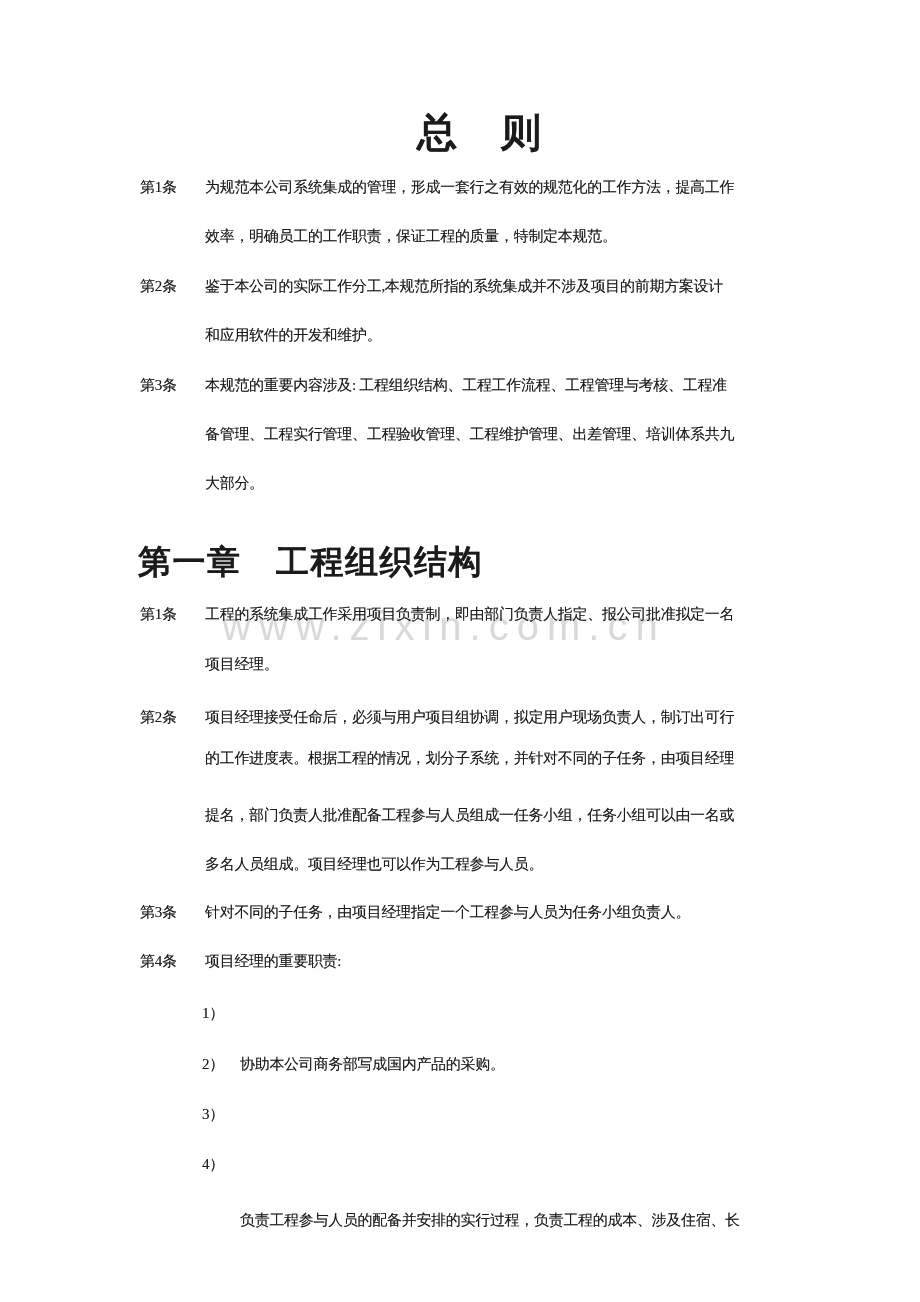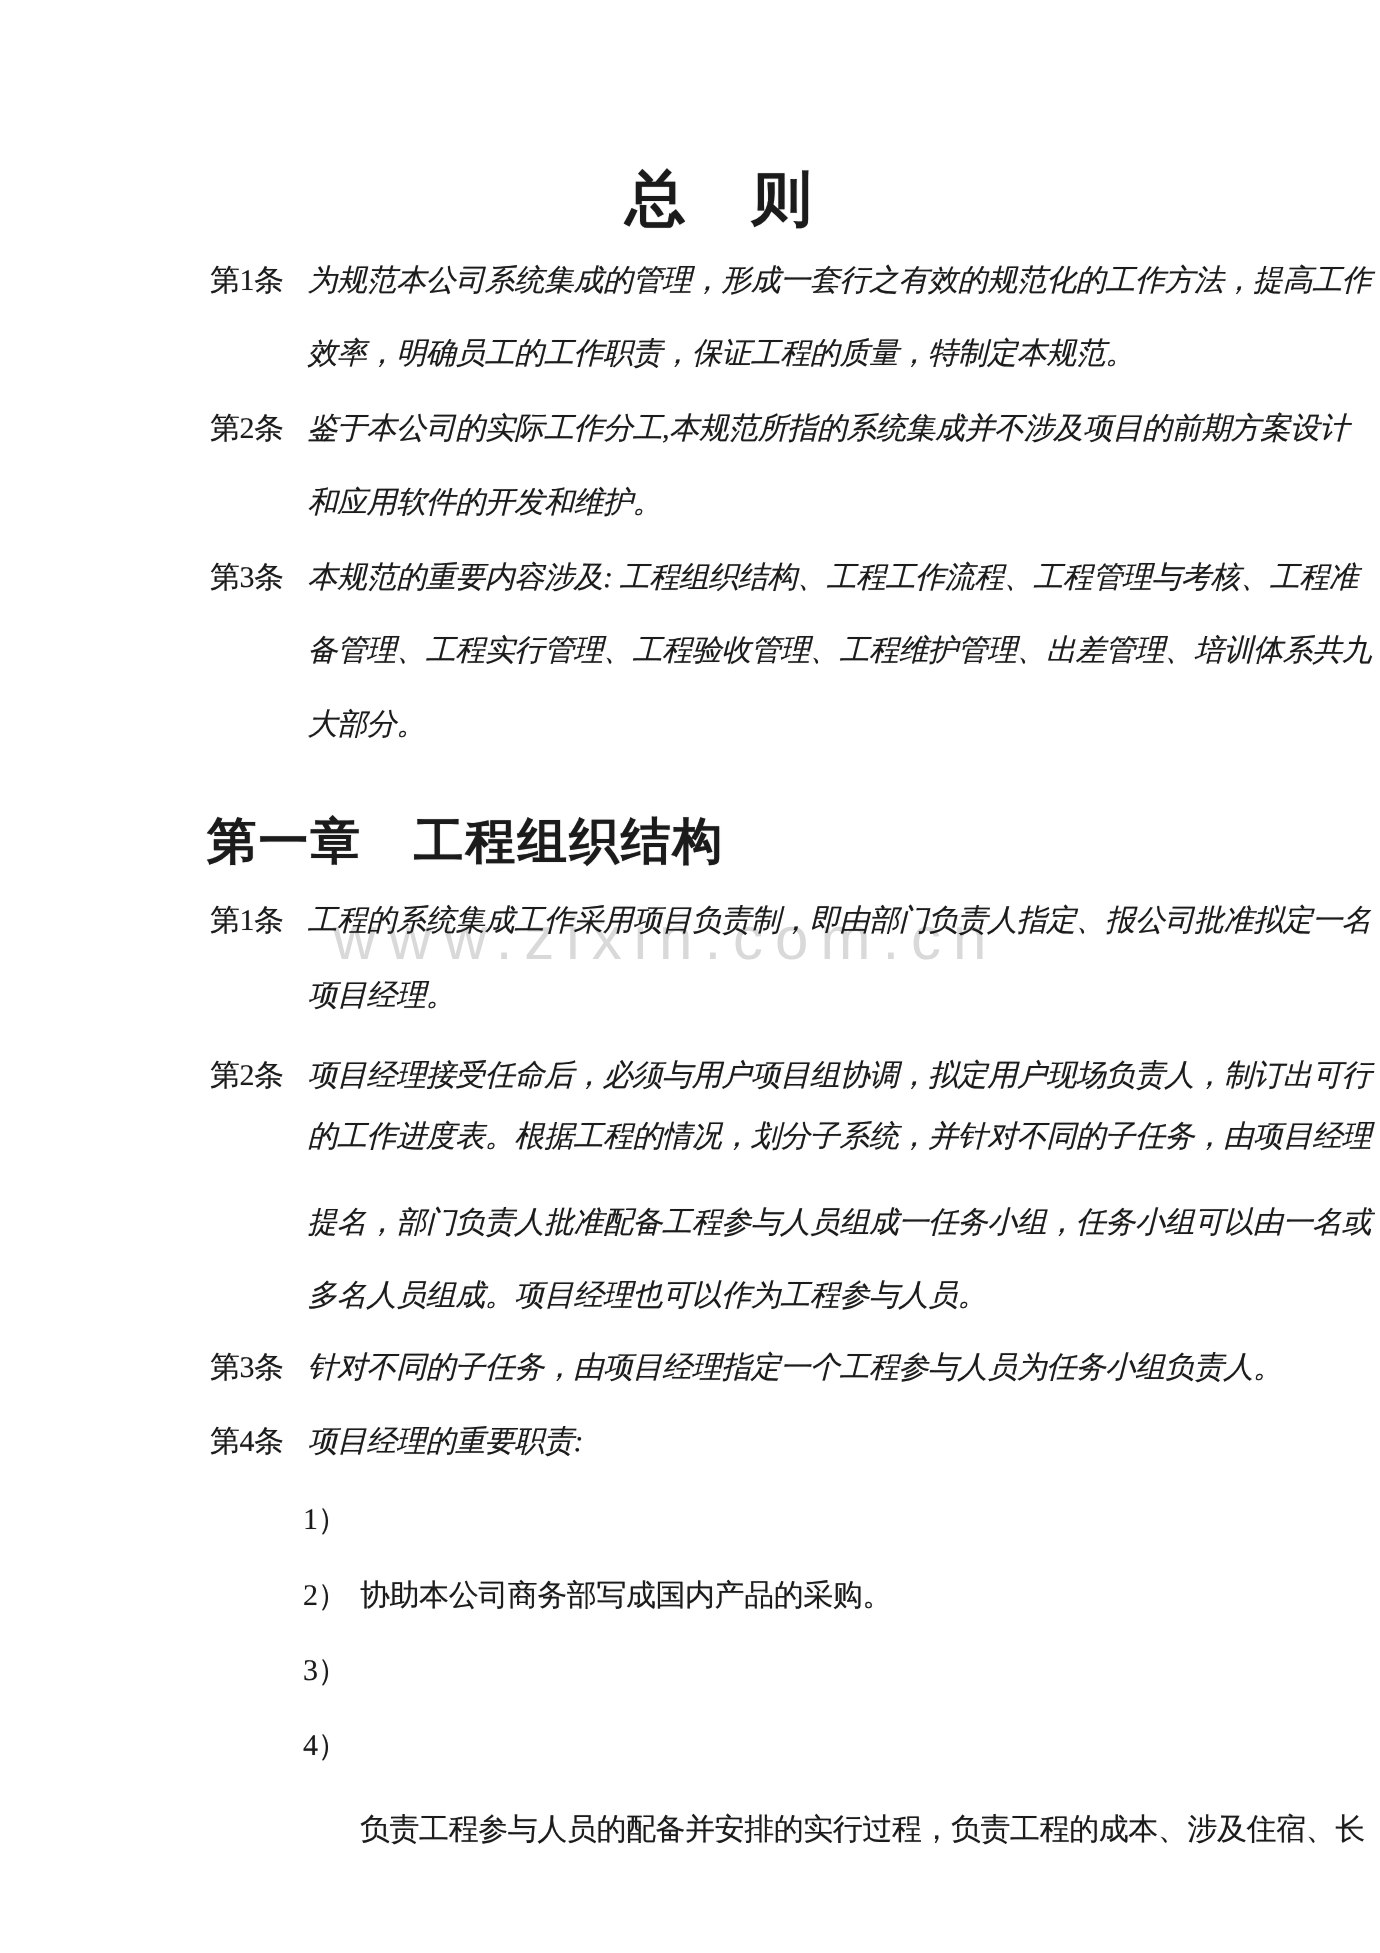--- a/index.html
+++ b/index.html
@@ -17,27 +17,27 @@
     text-shadow:0 0 0.6px rgba(0,0,0,0.5);
   }
   .watermark {
     position:absolute; top:606px; left:222px;
     font-family:"Liberation Sans","DejaVu Sans",sans-serif;
     font-size:40px; font-weight:normal; color:#d9d9d9;
     letter-spacing:8px; line-height:1; white-space:nowrap;
     z-index:0; user-select:none;
   }
   .bodyline, .artlabel, .dutynum, .dutytext {
-    position:absolute; font-size:20px; letter-spacing:-0.3px;
+    position:absolute; font-size:15px; letter-spacing:-0.3px;
     line-height:20px; white-space:nowrap; z-index:1;
     text-shadow:0 0 0.5px rgba(0,0,0,0.45);
     text-align:right;
   }
   .artlabel { left:140px; }
-  .bodyline { left:205px;font-style:italic; }
+  .bodyline { left:205px; }
   .dutynum  { left:202px; }
   .dutytext { left:240px; }
   .chapter-heading {
     position:absolute; left:138px; top:543px;
     font-size:33px; font-weight:bold; letter-spacing:1.5px;
     line-height:1.2; white-space:nowrap; z-index:1;
     text-shadow:0 0 0.6px rgba(0,0,0,0.5);
   }
 </style>
 </head>

